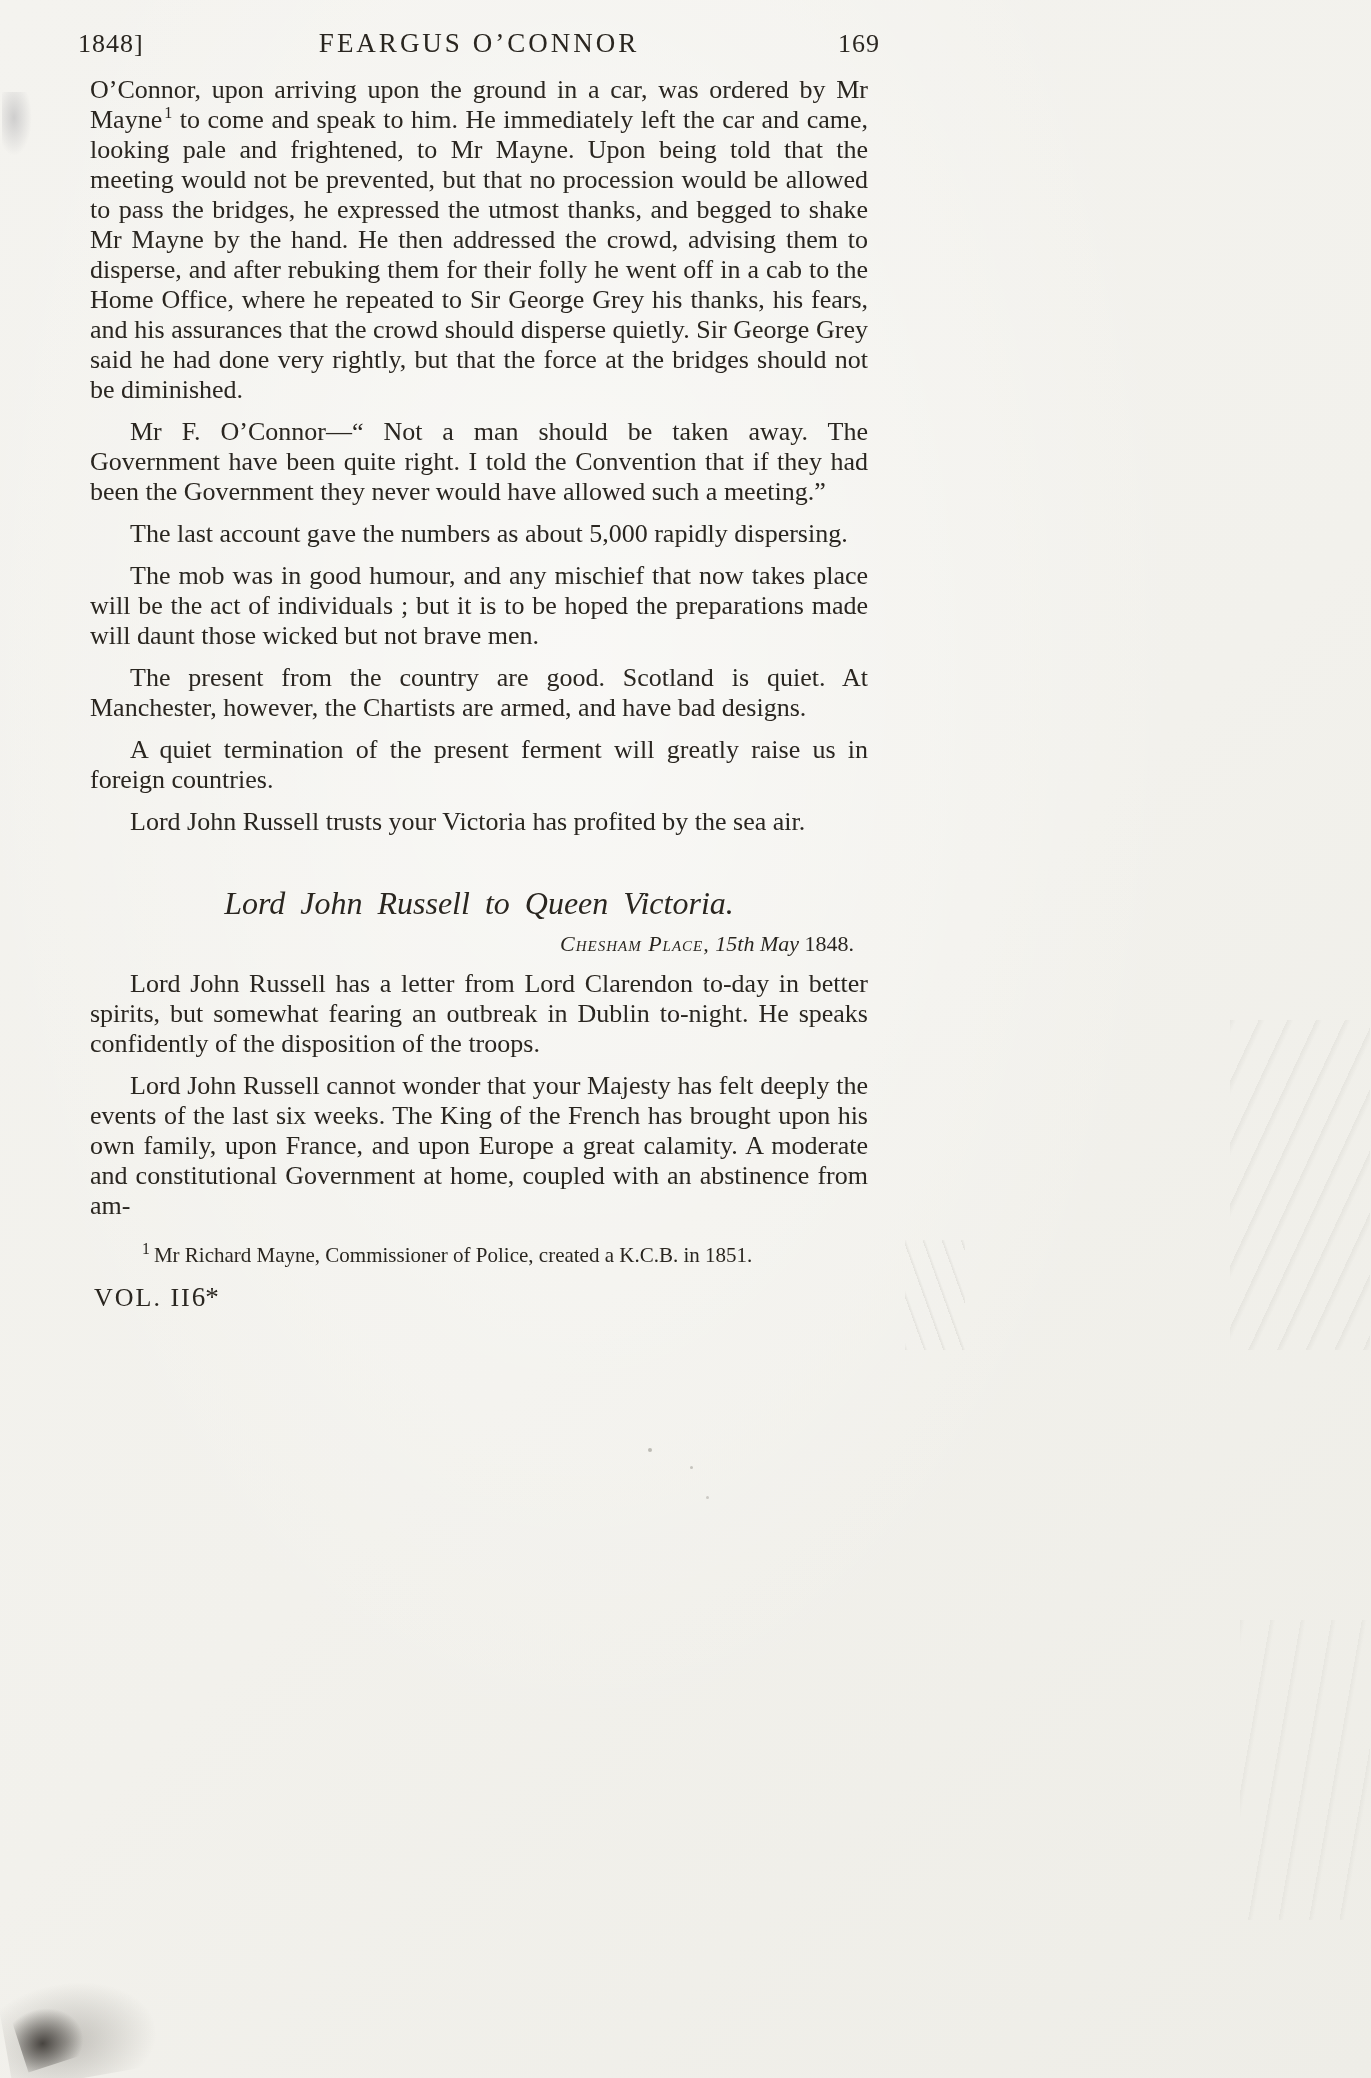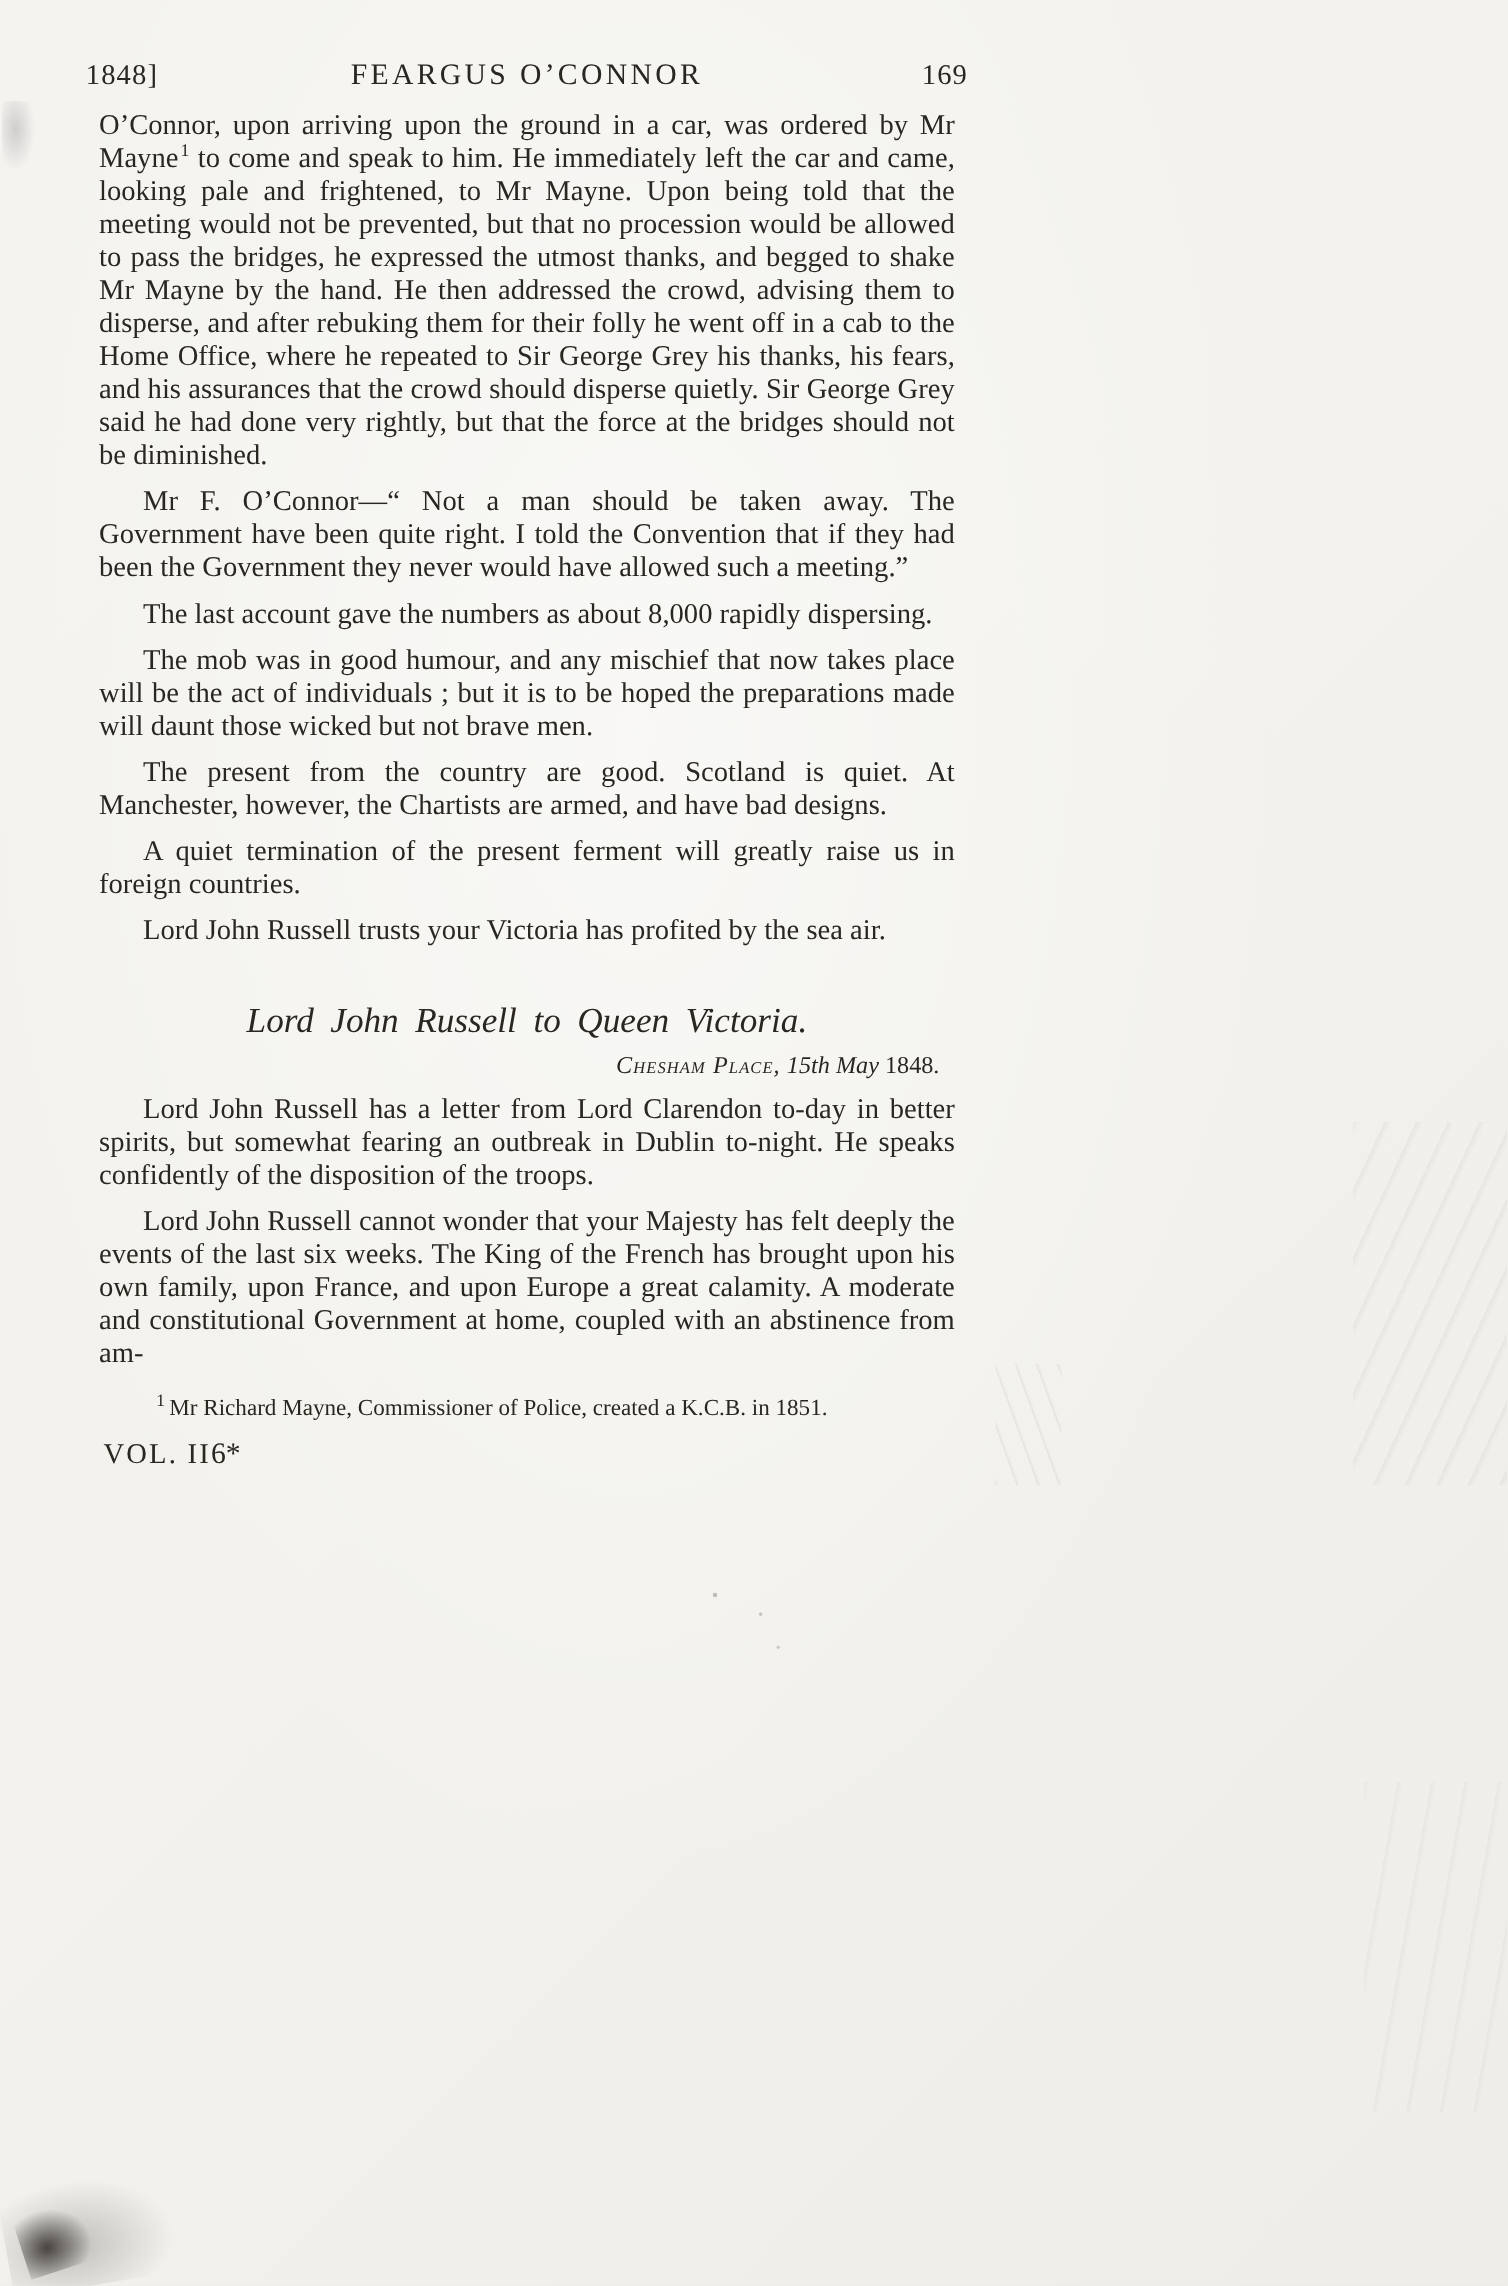--- a/index.html
+++ b/index.html
@@ -15,21 +15,21 @@
     height: 2078px;
     background:
       radial-gradient(ellipse at 42% 32%, rgba(255,255,255,0.5) 0%, rgba(255,255,255,0) 55%),
       linear-gradient(135deg, #f4f3ef 0%, #f2f1ec 55%, #eeede7 100%);
     overflow: hidden;
     color: #2a2620;
   }
   .text-block {
     position: absolute;
     left: 78px;
-    top: 52px;
+    top: 28px;
     width: 802px;
   }
   .running-head {
     display: flex;
     align-items: baseline;
     font-size: 26px;
     line-height: 30px;
   }
   .head-year { width: 140px; letter-spacing: 1px; }
   .head-title { flex: 1; text-align: center; font-size: 27px; letter-spacing: 3px; }
@@ -142,21 +142,21 @@
 
     <div class="running-head">
       <span class="head-year">1848]</span>
       <span class="head-title">FEARGUS O’CONNOR</span>
       <span class="head-page">169</span>
     </div>
 
     <div class="body-copy">
       <p class="para no-indent"><span>O’Connor, upon arriving upon the ground in a car, was ordered by Mr Mayne</span><sup class="fn-ref">1</sup><span> to come and speak to him. He immediately left the car and came, looking pale and frightened, to Mr Mayne. Upon being told that the meeting would not be prevented, but that no procession would be allowed to pass the bridges, he expressed the utmost thanks, and begged to shake Mr Mayne by the hand. He then addressed the crowd, advising them to disperse, and after rebuking them for their folly he went off in a cab to the Home Office, where he repeated to Sir George Grey his thanks, his fears, and his assurances that the crowd should disperse quietly. Sir George Grey said he had done very rightly, but that the force at the bridges should not be diminished.</span></p>
       <p class="para">Mr F. O’Connor—“ Not a man should be taken away. The Government have been quite right. I told the Convention that if they had been the Government they never would have allowed such a meeting.”</p>
-      <p class="para">The last account gave the numbers as about 8,000 rapidly dispersing.</p>
+      <p class="para">The last account gave the numbers as about 5,000 rapidly dispersing.</p>
       <p class="para">The mob was in good humour, and any mischief that now takes place will be the act of individuals ; but it is to be hoped the preparations made will daunt those wicked but not brave men.</p>
       <p class="para">The present from the country are good. Scotland is quiet. At Manchester, however, the Chartists are armed, and have bad designs.</p>
       <p class="para">A quiet termination of the present ferment will greatly raise us in foreign countries.</p>
       <p class="para">Lord John Russell trusts your Victoria has profited by the sea air.</p>
     </div>
 
     <div class="letter-heading">Lord John Russell to Queen Victoria.</div>
 
     <div class="dateline">
       <span class="place">Chesham Place,</span>

